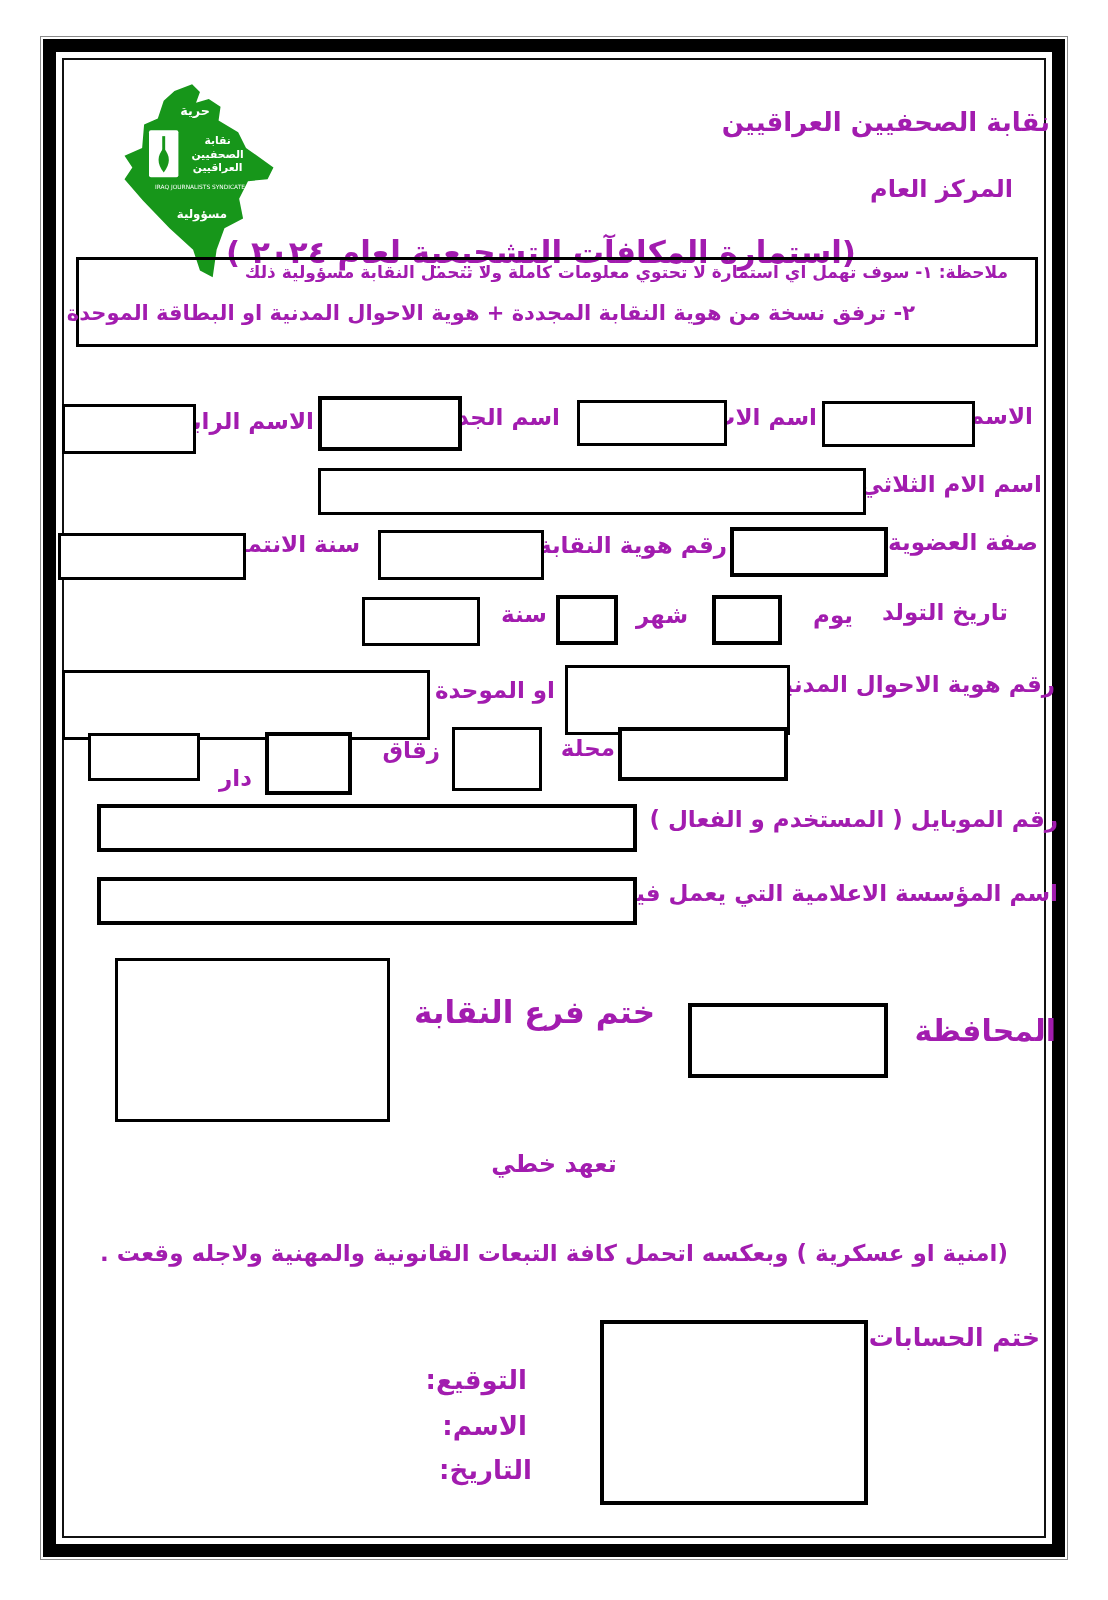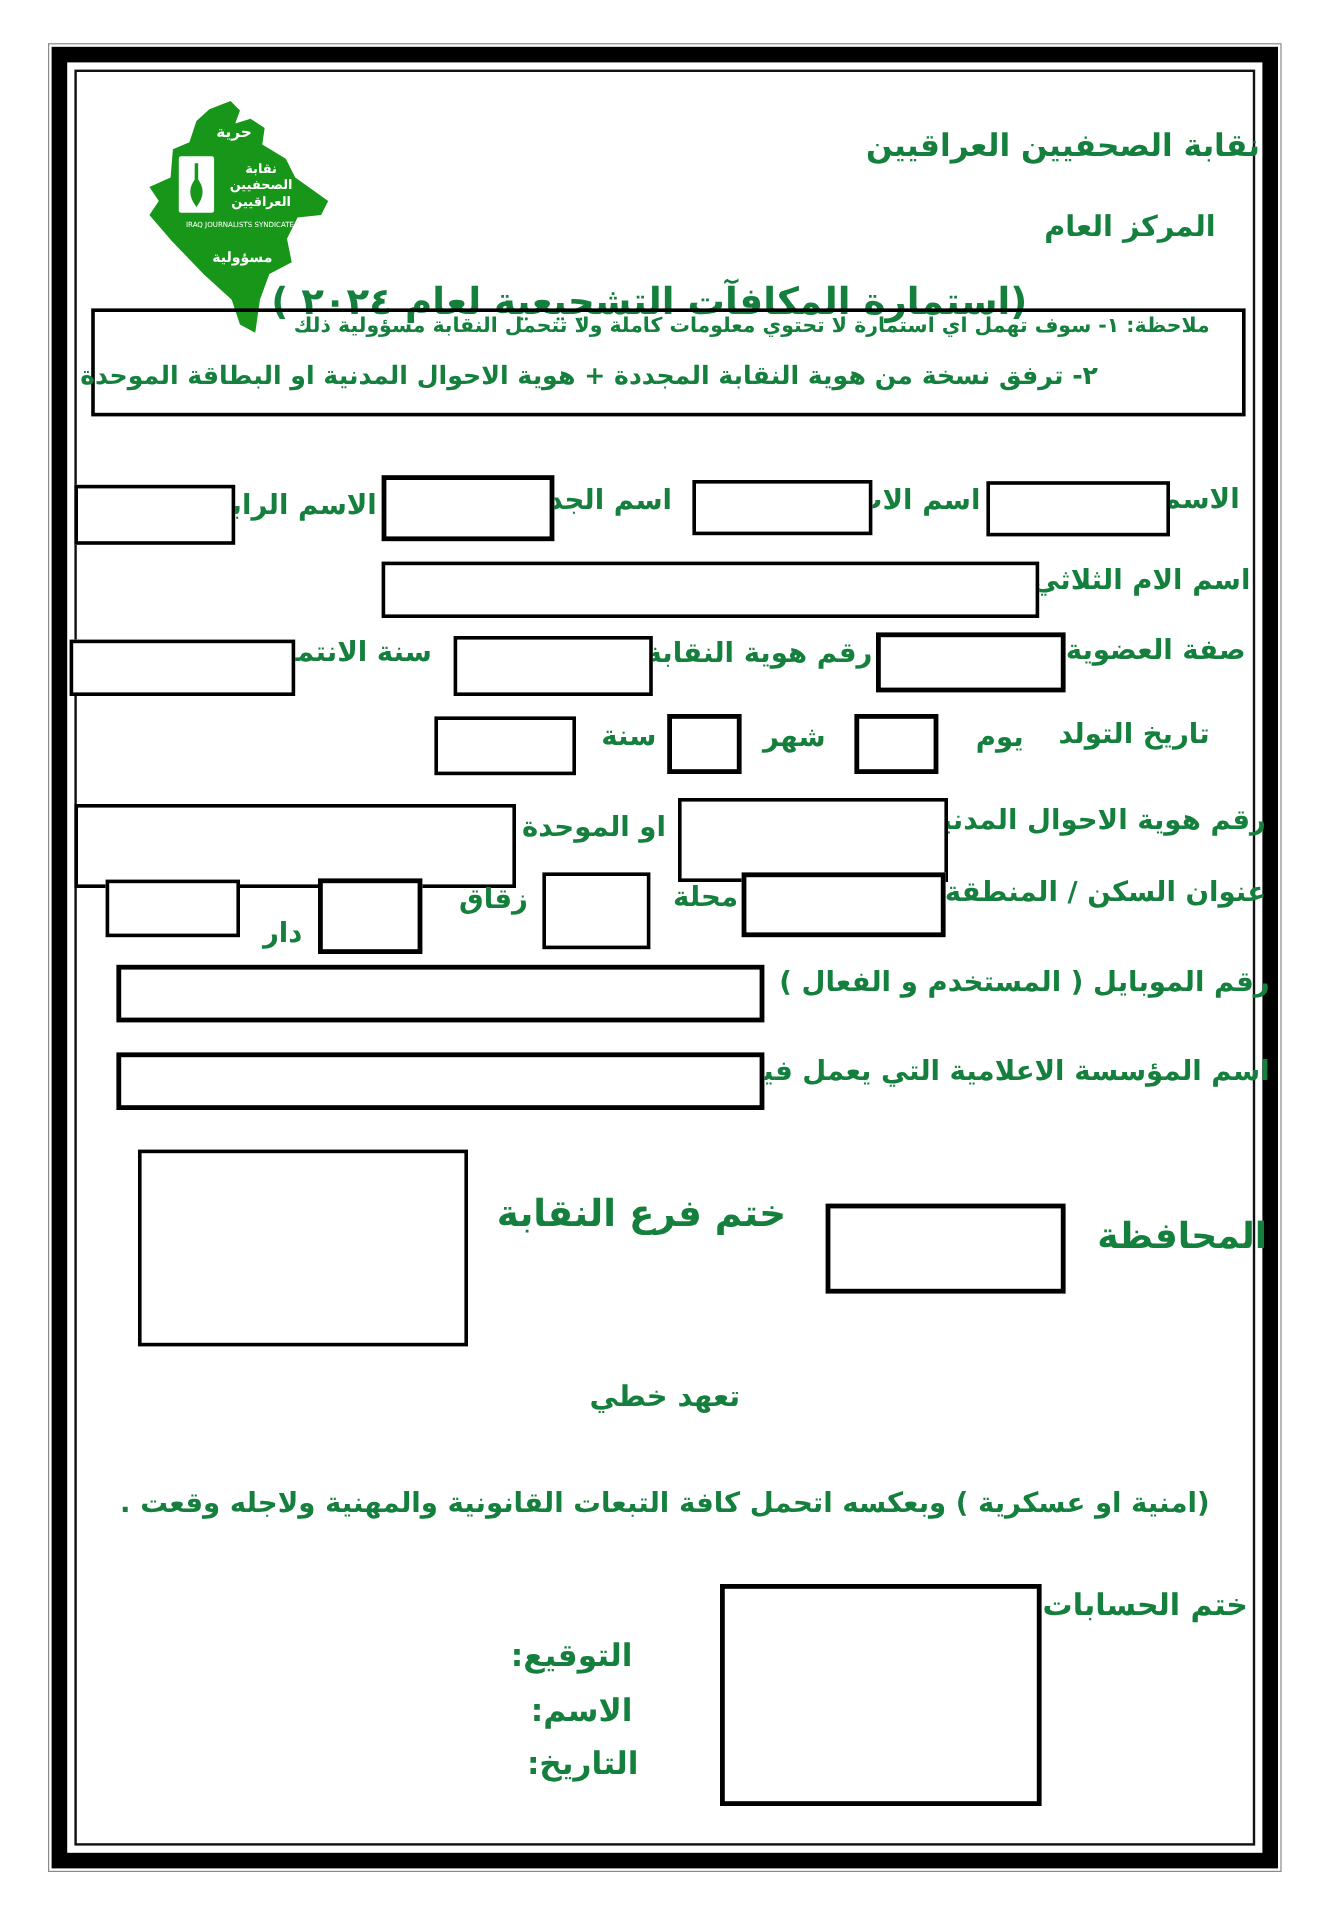--- a/index.html
+++ b/index.html
@@ -1,18 +1,18 @@
 <!DOCTYPE html>
 <html lang="ar"><head>
 <meta charset="utf-8">
 <style>
   html,body { margin:0; padding:0; background:#ffffff; }
   .page {
     position:relative; width:1108px; height:1600px; background:#ffffff;
-    font-family:"DejaVu Sans", sans-serif; direction:rtl; overflow:hidden; color:#15803d;
+    font-family:"DejaVu Sans", sans-serif; direction:rtl; overflow:hidden; color:#a21caf;
   }
   
   .frame  { position:absolute; left:40px; top:36px; width:1026px; height:1522px; border:1px solid #8a8a8a; }
   .frame-band { position:absolute; inset:2px; border:13px solid #000; }
   .frame-line { position:absolute; inset:21px; border:2px solid #111; }
 
   .flabel { position:absolute; font-weight:bold; white-space:nowrap; font-size:23px; line-height:1.25; }
   .fbox   { position:absolute; background:#fff; border:3px solid #000; box-sizing:border-box; }
 
   #logo { position:absolute; left:100px; top:78px; width:196px; height:228px; }
@@ -149,21 +149,20 @@
   <div class="flabel" id="lbl-month">شهر</div>
   <div class="fbox" id="box-month"></div>
   <div class="flabel" id="lbl-year">سنة</div>
   <div class="fbox" id="box-year"></div>
 
   <div class="flabel" id="lbl-civil">رقم هوية الاحوال المدنية</div>
   <div class="fbox" id="box-civil"></div>
   <div class="flabel" id="lbl-unified">او الموحدة</div>
   <div class="fbox" id="box-unified"></div>
 
-  <div class="flabel" id="lbl-address">عنوان السكن / المنطقة</div>
   <div class="fbox" id="box-address"></div>
   <div class="flabel" id="lbl-mahalla">محلة</div>
   <div class="fbox" id="box-mahalla"></div>
   <div class="flabel" id="lbl-zuqaq">زقاق</div>
   <div class="fbox" id="box-zuqaq"></div>
   <div class="flabel" id="lbl-dar">دار</div>
   <div class="fbox" id="box-dar"></div>
 
   <div class="flabel" id="lbl-mobile">رقم الموبايل ( المستخدم و الفعال )</div>
   <div class="fbox" id="box-mobile"></div>

